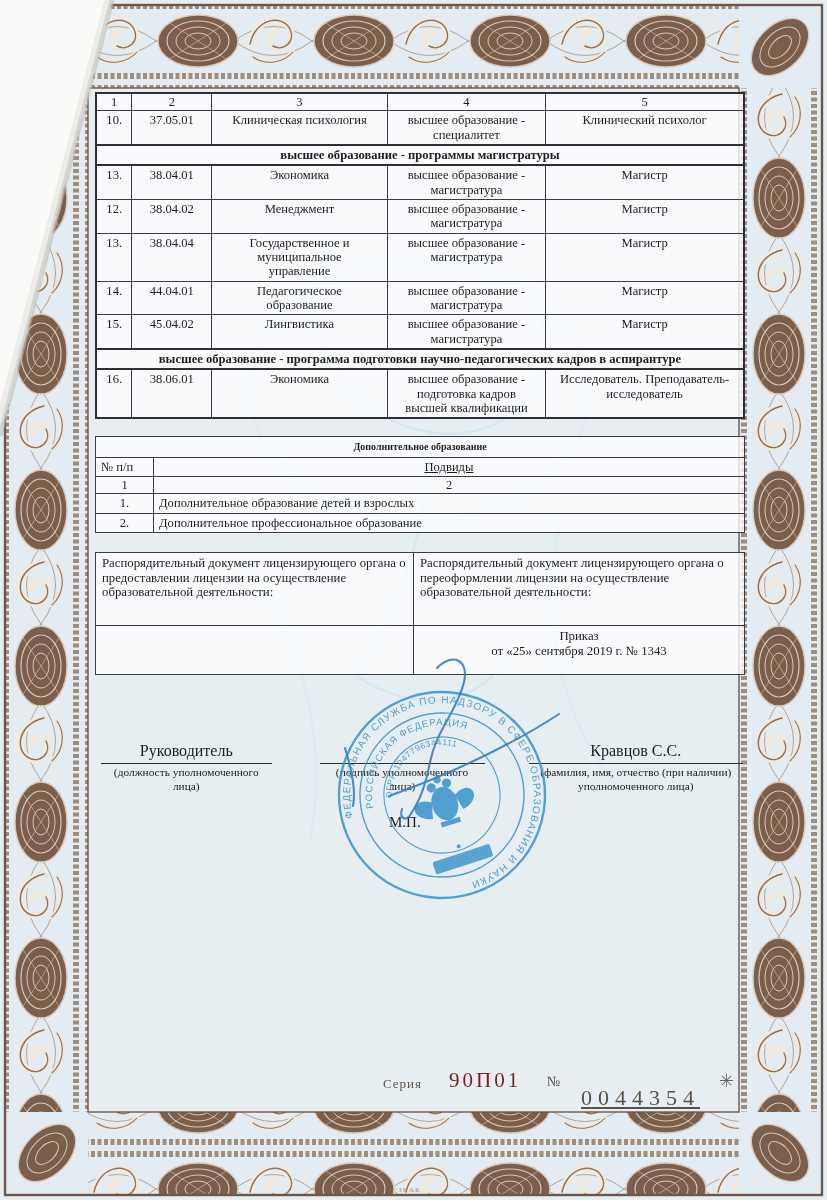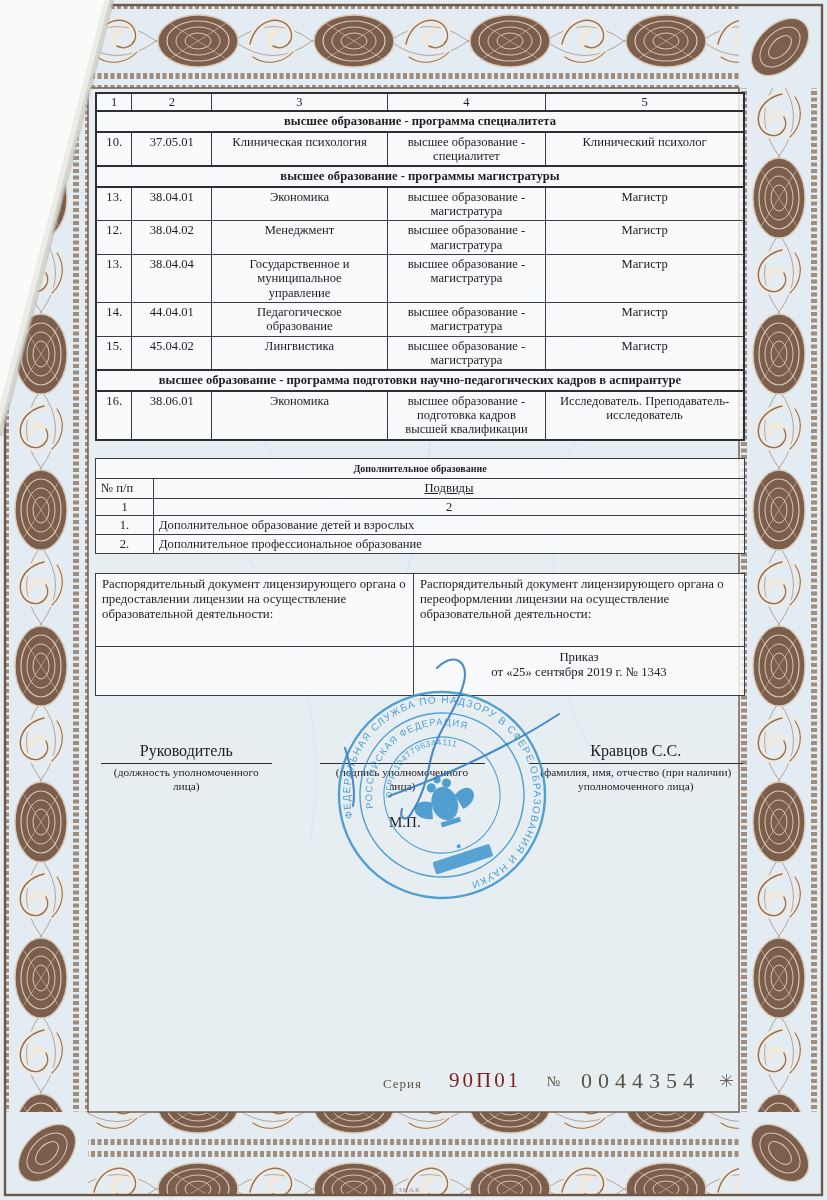--- a/index.html
+++ b/index.html
@@ -39,21 +39,21 @@
 
   .mp{position:absolute;left:294px;top:722px;font-size:15px;z-index:4;}
   svg.stamp{position:absolute;left:232px;top:588px;z-index:5;opacity:.88;}
   svg.signs{position:absolute;left:230px;top:560px;z-index:6;}
 
   .serial{position:absolute;left:0;top:976px;width:650px;height:36px;z-index:4;color:#5c554b;}
   .serial span{position:absolute;}
   .sl{left:288px;top:8px;font-size:13px;letter-spacing:1px;}
   .sv{left:354px;top:0;font-size:21px;letter-spacing:3px;color:#7f1d1d;}
   .nl{left:452px;top:6px;font-size:14px;}
-  .nv{left:486px;top:0;font-size:22px;letter-spacing:6px;color:#595248;}
+  .nv{left:486px;top:17px;font-size:22px;letter-spacing:6px;color:#595248;text-decoration:underline;}
   .st{left:624px;top:2px;font-size:18px;color:#6b6459;}
 
   .pmark{position:absolute;left:392px;top:1186px;font-size:7px;letter-spacing:1px;color:#8d7b6e;z-index:3;opacity:.85;}
 </style>
 </head>
 <body>
 
 <div class="page">
 
   <svg class="border" width="827" height="1200">
@@ -166,23 +166,20 @@
           <col class="qualcol">
         </colgroup>
       <tbody>
           <tr class="cn">
         <td>1</td>
         <td>2</td>
         <td>3</td>
         <td>4</td>
         <td>5</td>
       </tr>
-      <tr class="sec">
-            <td colspan="5">высшее образование - программа специалитета</td>
-          </tr>
       <tr>
         <td class="c">10.</td>
         <td class="c">37.05.01</td>
         <td class="pl">Клиническая психология</td>
         <td class="c pl">высшее образование -
 специалитет</td>
         <td class="q pl">Клинический психолог</td>
       </tr>
       <tr class="sec">
             <td colspan="5">высшее образование - программы магистратуры</td>

